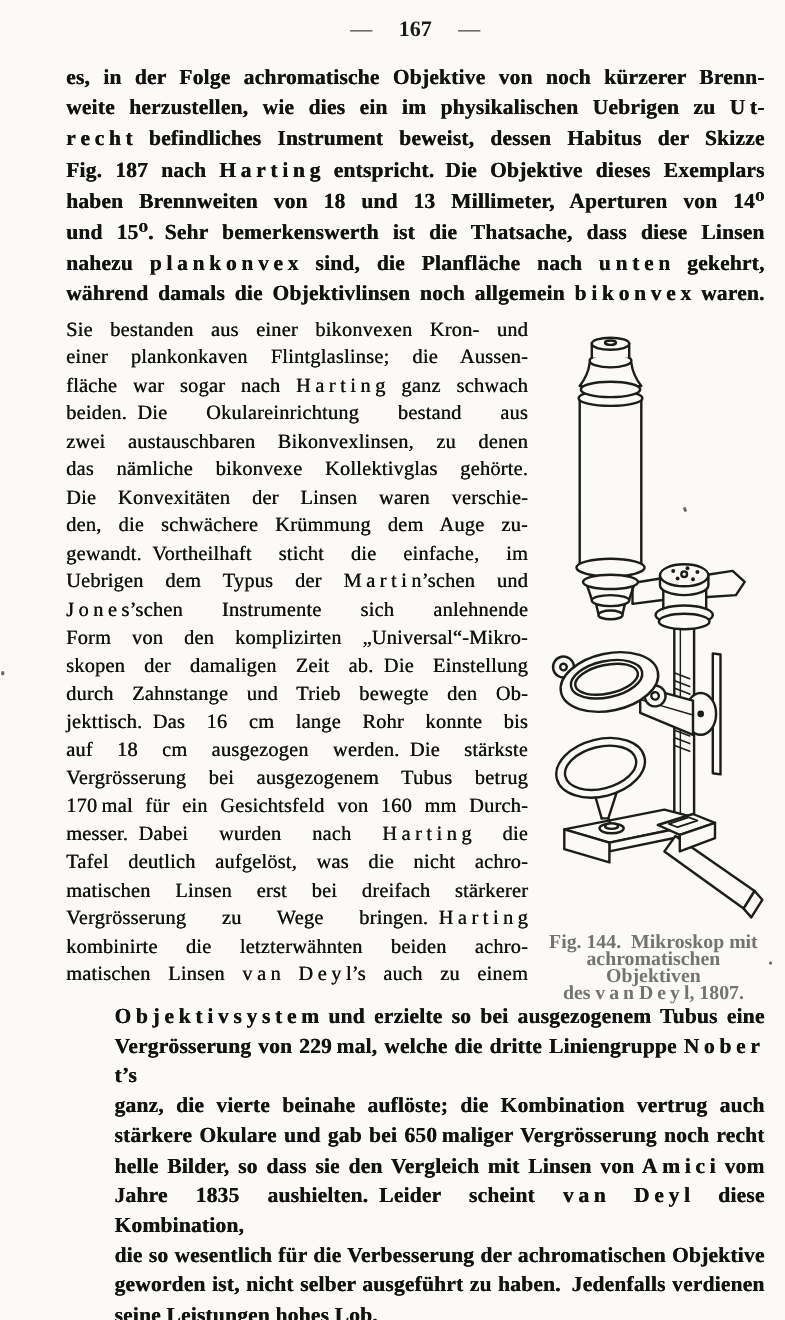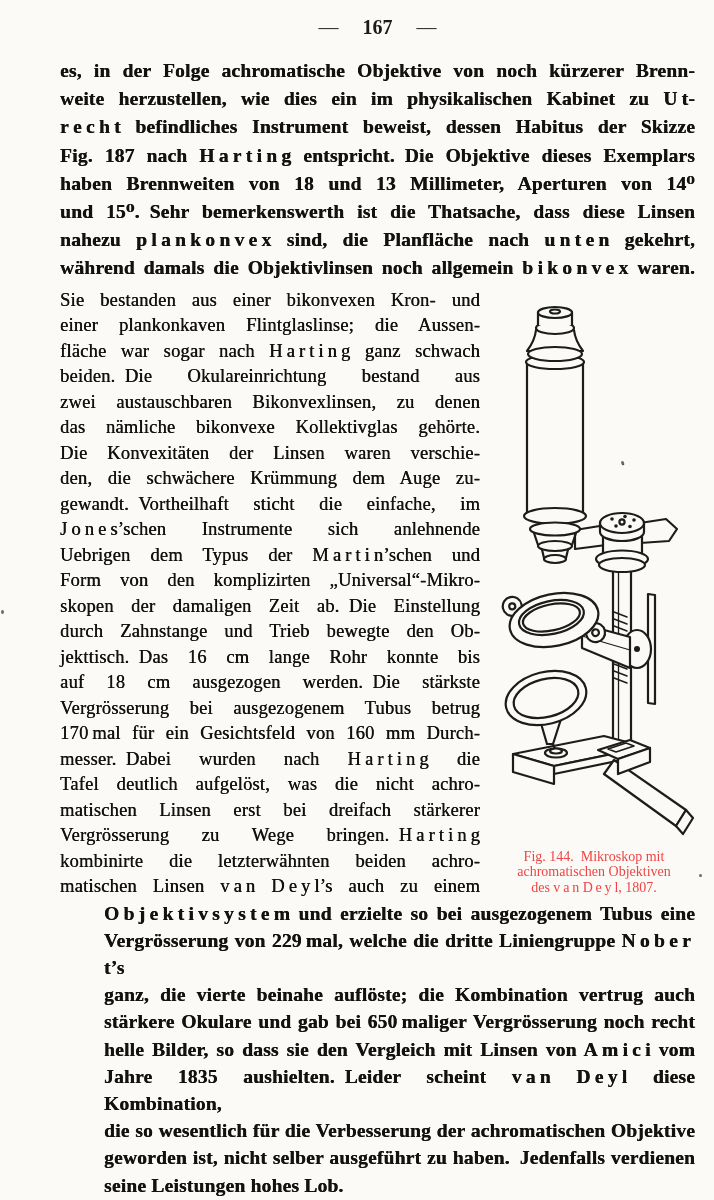--- a/index.html
+++ b/index.html
@@ -43,66 +43,66 @@
     text-shadow:0.35px 0 0 currentColor;
     font-family:Liberation Serif, serif;
   }
   .fig-col { position:relative; width:215px; }
   .fig-svg { display:block; margin-top:4px; width:220px; height:556px; }
   .fig-caption {
     margin-top:1px;
     width:220px;
     padding-left:8px;
     box-sizing:border-box;
-    font-size:14px;
-    font-weight:normal;
+    font-size:18px;
+    font-weight:bold;
     line-height:15.5px;
-    color:#ef4444;
+    color:#737373;
   }
   .fig-caption .tline { text-align:center; text-align-last:center; }
   .bottom-para { font-size:19.5px; line-height:27.2px;margin-left:44px; }
   .closing-para .tline:first-child { text-indent:38px; }
   .speck { position:absolute; background:#6b6b66; border-radius:50%; }
   .speck.s1 { left:621px; top:461px; width:3px; height:3px; }
   .speck.s2 { left:1px;   top:610px; width:3px; height:4px; }
   .speck.s3 { left:699px; top:874px; width:3px; height:3px; }
 </style>
 </head>
 <body>
 
 <div class="sheet">
 
   <div class="page-number">
     <span class="dash">—</span><span>167</span><span class="dash">—</span>
   </div>
 
   <div class="para top-para">
       <div class="tline">es, in der Folge achromatische Objektive von noch kürzerer Brenn-</div>
-      <div class="tline">weite herzustellen, wie dies ein im physikalischen Kabinet zu U t-</div>
+      <div class="tline">weite herzustellen, wie dies ein im physikalischen Uebrigen zu U t-</div>
       <div class="tline">r e c h t befindliches Instrument beweist, dessen Habitus der Skizze</div>
       <div class="tline">Fig. 187 nach H a r t i n g entspricht. Die Objektive dieses Exemplars</div>
       <div class="tline">haben Brennweiten von 18 und 13 Millimeter, Aperturen von 14⁰</div>
       <div class="tline">und 15⁰. Sehr bemerkenswerth ist die Thatsache, dass diese Linsen</div>
       <div class="tline">nahezu p l a n k o n v e x sind, die Planfläche nach u n t e n gekehrt,</div>
       <div class="tline">während damals die Objektivlinsen noch allgemein b i k o n v e x waren.</div>
     </div>
 
   <div class="middle">
     <div class="left-col">
         <div class="tline">Sie bestanden aus einer bikonvexen Kron- und</div>
         <div class="tline">einer plankonkaven Flintglaslinse; die Aussen-</div>
         <div class="tline">fläche war sogar nach H a r t i n g ganz schwach</div>
         <div class="tline">beiden. Die Okulareinrichtung bestand aus</div>
         <div class="tline">zwei austauschbaren Bikonvexlinsen, zu denen</div>
         <div class="tline">das nämliche bikonvexe Kollektivglas gehörte.</div>
         <div class="tline">Die Konvexitäten der Linsen waren verschie-</div>
         <div class="tline">den, die schwächere Krümmung dem Auge zu-</div>
         <div class="tline">gewandt. Vortheilhaft sticht die einfache, im</div>
+        <div class="tline">Uebrigen dem Typus der M a r t i n’schen und</div>
         <div class="tline">J o n e s’schen Instrumente sich anlehnende</div>
-        <div class="tline">Uebrigen dem Typus der M a r t i n’schen und</div>
         <div class="tline">Form von den komplizirten „Universal“-Mikro-</div>
         <div class="tline">skopen der damaligen Zeit ab. Die Einstellung</div>
         <div class="tline">durch Zahnstange und Trieb bewegte den Ob-</div>
         <div class="tline">jekttisch. Das 16 cm lange Rohr konnte bis</div>
         <div class="tline">auf 18 cm ausgezogen werden. Die stärkste</div>
         <div class="tline">Vergrösserung bei ausgezogenem Tubus betrug</div>
         <div class="tline">170 mal für ein Gesichtsfeld von 160 mm Durch-</div>
         <div class="tline">messer. Dabei wurden nach H a r t i n g die</div>
         <div class="tline">Tafel deutlich aufgelöst, was die nicht achro-</div>
         <div class="tline">matischen Linsen erst bei dreifach stärkerer</div>

